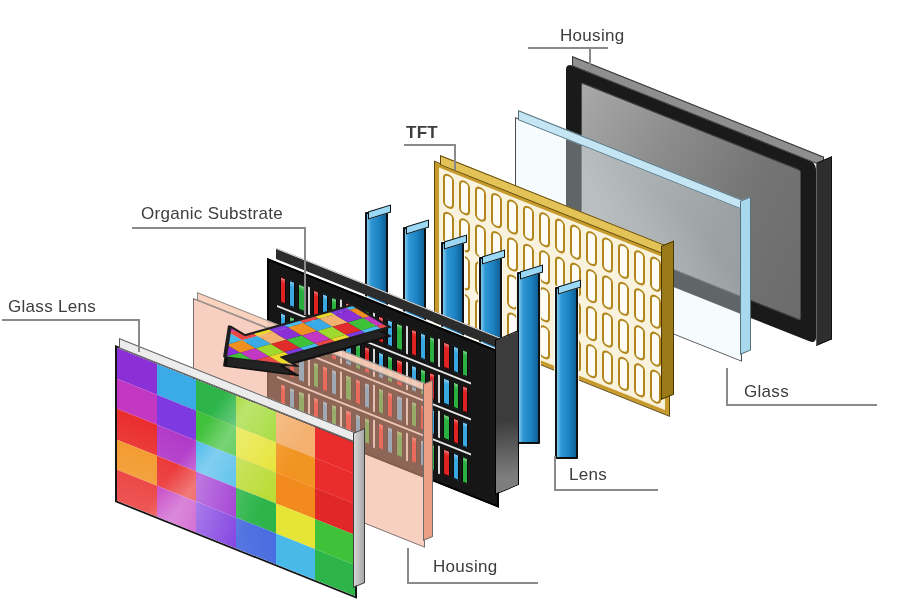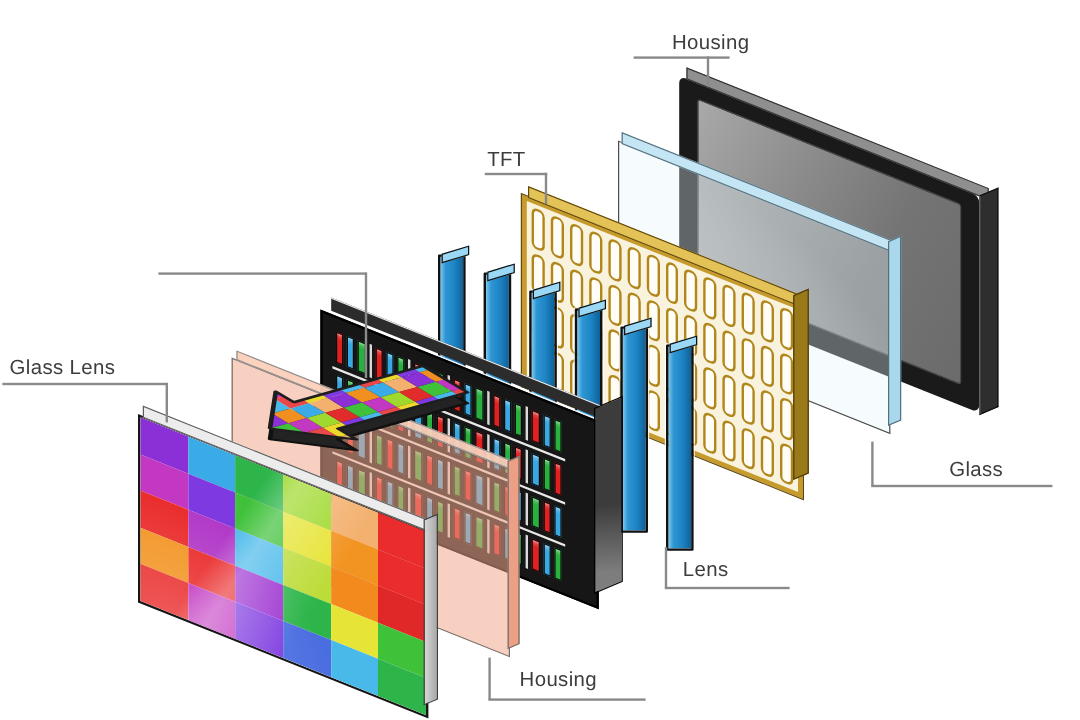--- a/index.html
+++ b/index.html
@@ -423,32 +423,33 @@
       </div>
     <div class="cover-gloss"></div>
   </div>
   <div class="sk cover-top"></div>
   <div class="skr cover-side"></div>
 
   <div class="label" style="left:560px;top:26px;">Housing</div>
   <div class="lead h" style="left:528px;top:47px;width:80px;"></div>
   <div class="lead v" style="left:589px;top:47px;height:25px;"></div>
 
-  <div class="label" style="left:406px;top:123px;">TFT</div>
+  <div class="label" style="left:406px;top:123px;font-weight:bold;">TFT</div>
   <div class="lead h" style="left:404px;top:144px;width:52px;"></div>
   <div class="lead v" style="left:454px;top:144px;height:26px;"></div>
 
+  <div class="label" style="left:141px;top:204px;">Organic Substrate</div>
   <div class="lead h" style="left:132px;top:227px;width:173px;"></div>
   <div class="lead v" style="left:304px;top:227px;height:88px;"></div>
 
   <div class="label" style="left:8px;top:297px;">Glass Lens</div>
   <div class="lead h" style="left:2px;top:319px;width:137px;"></div>
   <div class="lead v" style="left:138px;top:319px;height:33px;"></div>
 
-  <div class="label" style="left:744px;top:382px;margin-left:47px;">Glass</div>
+  <div class="label" style="left:744px;top:382px;">Glass</div>
   <div class="lead v" style="left:726px;top:368px;height:37px;"></div>
   <div class="lead h" style="left:726px;top:404px;width:151px;"></div>
 
   <div class="label" style="left:569px;top:465px;">Lens</div>
   <div class="lead v" style="left:554px;top:456px;height:34px;"></div>
   <div class="lead h" style="left:554px;top:489px;width:104px;"></div>
 
   <div class="label" style="left:433px;top:557px;">Housing</div>
   <div class="lead v" style="left:407px;top:548px;height:35px;"></div>
   <div class="lead h" style="left:407px;top:582px;width:131px;"></div>

